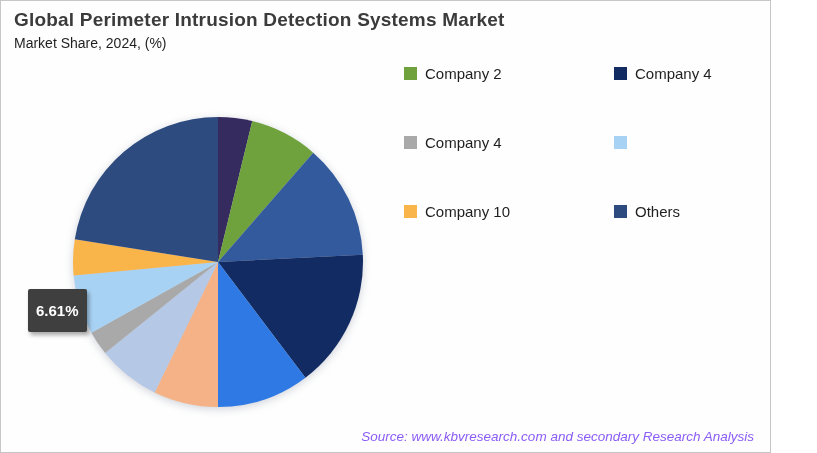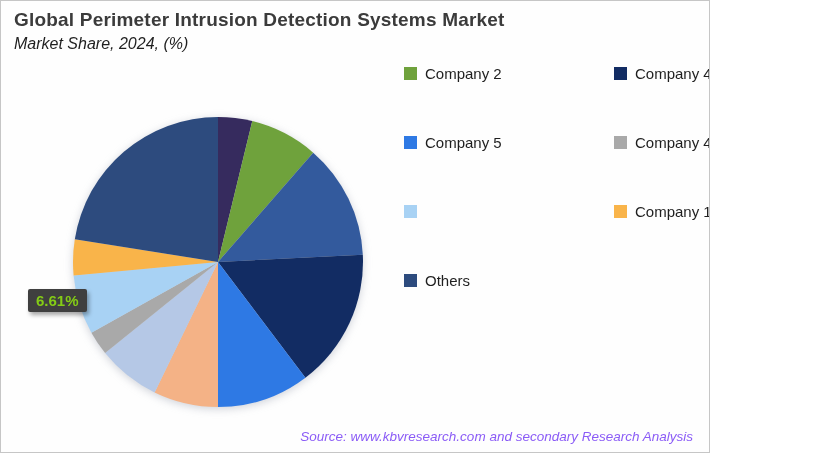--- a/index.html
+++ b/index.html
@@ -1,32 +1,32 @@
 <!DOCTYPE html>
 <html><head>
 <meta charset="utf-8">
 <style>
   html,body{margin:0;padding:0;background:#ffffff;}
   .frame{
     position:relative;
-    width:710px;height:453px;
+    width:771px;height:453px;
     box-sizing:border-box;
     border:1px solid #c6c6c6;
     background:#fefefe;
     font-family:"Liberation Sans", sans-serif;
     overflow:hidden;
   }
   .title{
     position:absolute;left:13px;top:8px;
     font-size:19px;font-weight:bold;color:#3b3b3b;
     letter-spacing:.2px;
   }
   .subtitle{
     position:absolute;left:13px;top:34px;
-    font-size:16px;color:#1f1f1f;font-style:italic;
+    font-size:14px;color:#1f1f1f;
   }
   .pie-wrap{
     position:absolute;left:67px;top:111px;width:300px;height:300px;
   }
   .pie-wrap svg{filter:drop-shadow(0 2px 4px rgba(120,130,150,.35));}
   .legend{
     position:absolute;left:403px;top:64px;width:404px;
     display:grid;
     grid-template-columns:210px 1fr;
     grid-auto-rows:69px;
@@ -35,23 +35,23 @@
     display:flex;align-items:flex-start;
     font-size:15px;color:#1f1f1f;line-height:17px;
     white-space:nowrap;
   }
   .swatch{
     width:13px;height:13px;flex:0 0 13px;
     margin:2px 8px 0 0;
   }
   .callout{
     position:absolute;left:27px;top:288px;
-    background:#3f3f3f;color:#84cc16;
+    background:#3f3f3f;color:#ffffff;
     font-size:15px;font-weight:bold;
-    padding:3px 8px;border-radius:2px;
+    padding:13px 8px;border-radius:2px;
     box-shadow:2px 3px 4px rgba(0,0,0,.35);
   }
   .source{
     position:absolute;right:16px;top:428px;
     font-style:italic;font-size:13.5px;color:#8b5cf6;margin-left:40px;
   }
 </style>
 </head>
 <body>
 
@@ -80,24 +80,20 @@
   <div class="legend" id="legend">
       <div class="legend-item">
         <span class="swatch" style="background: rgb(111, 162, 60);"></span>
         <span>Company 2</span>
       </div>
       <div class="legend-item">
         <span class="swatch" style="background: rgb(18, 44, 99);"></span>
         <span>Company 4</span>
       </div>
       <div class="legend-item">
-        <span class="swatch" style="background: rgb(46, 121, 228);"></span>
-        <span>Company 5</span>
-      </div>
-      <div class="legend-item">
         <span class="swatch" style="background: rgb(169, 169, 169);"></span>
         <span>Company 4</span>
       </div>
       <div class="legend-item">
         <span class="swatch" style="background: rgb(168, 210, 244);"></span>
       </div>
       <div class="legend-item">
         <span class="swatch" style="background: rgb(249, 180, 74);"></span>
         <span>Company 10</span>
       </div>

